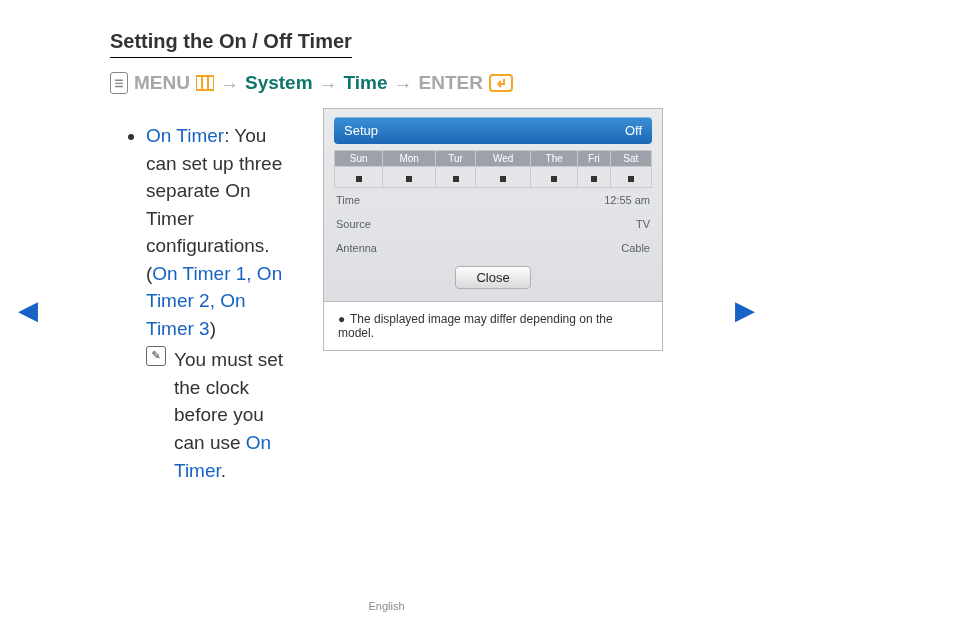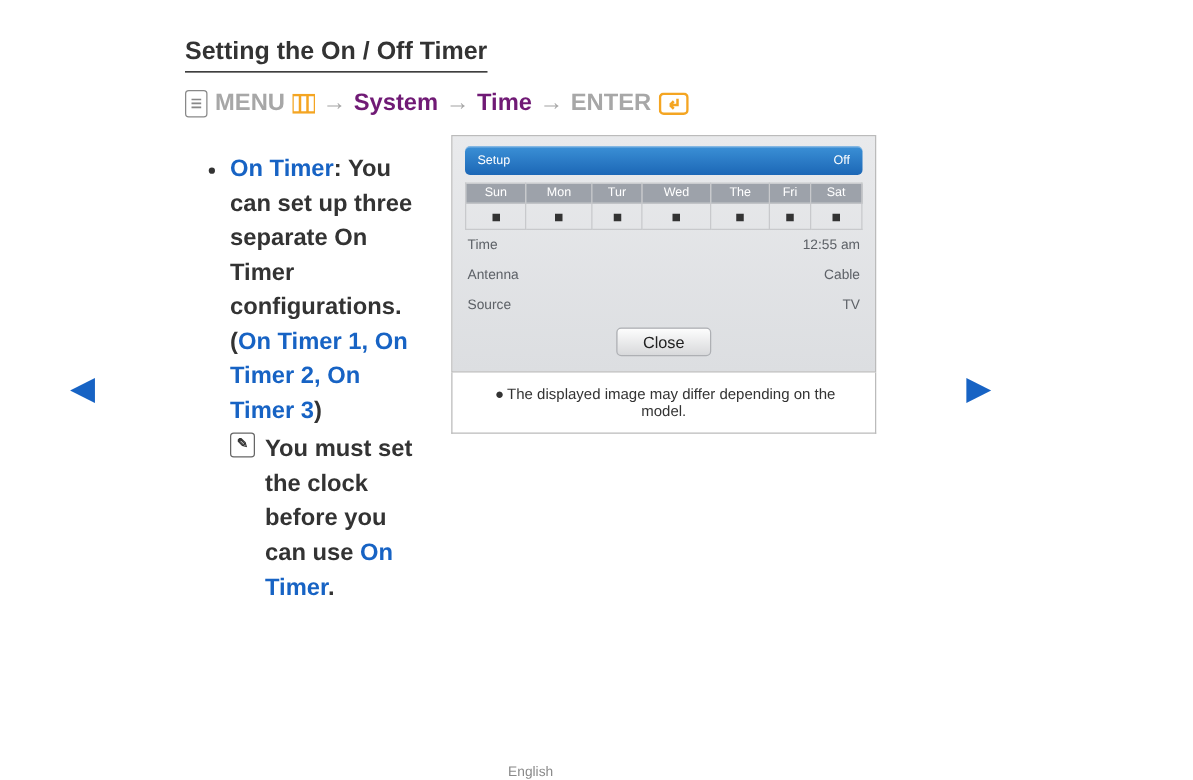--- a/index.html
+++ b/index.html
@@ -1,46 +1,46 @@
 <!DOCTYPE html>
 <html><head>
 <meta charset="utf-8">
 <style>
   html,body{margin:0;padding:0;font-family:"Helvetica Neue",Helvetica,Arial,sans-serif;background:#fff;color:#333;}
-  .page{position:relative;width:773px;height:624px;box-sizing:border-box;padding:30px 110px 0 110px;margin-left:38px;}
+  .page{position:relative;width:773px;height:624px;box-sizing:border-box;padding:30px 110px 0 110px;}
   .title{font-size:20px;font-weight:600;border-bottom:1px solid #000;display:inline-block;padding-bottom:4px;margin-bottom:14px;}
   .path{font-size:19px;font-weight:600;color:#a7a7a7;margin-bottom:14px;display:flex;align-items:center;gap:6px;}
-  .path .link{color:#701a75;}
+  .path .link{color:#0f766e;}
   .arrow{color:#a7a7a7;}
   .menu-icon svg, .enter-icon svg{display:block;}
   .remote-icon{width:16px;height:20px;border:1px solid #888;border-radius:3px;display:inline-flex;align-items:center;justify-content:center;font-size:10px;color:#888;}
   .columns{display:flex;gap:28px;}
   .left{flex:1;font-size:19px;line-height:1.45;color:#333;}
   .left .blue{color:#1763c4;}
-  ul.bul{list-style:disc;padding-left:36px;margin-top:14px;font-weight:bold;}
+  ul.bul{list-style:disc;padding-left:36px;margin-top:14px;}
   ul.bul>li{margin-bottom:8px;}
   .note{display:flex;gap:8px;margin-top:4px;margin-left:0;} 
   .note-icon{width:18px;height:18px;border:1px solid #666;border-radius:3px;font-size:11px;display:flex;align-items:center;justify-content:center;flex:none;}
   .right{width:340px;}
   .screenshot{border:1px solid #bbb;background:linear-gradient(#e9eaec,#dcdee1);padding:0 0 8px 0;}
   .shot-title{font-size:12px;text-align:center;font-weight:600;color:#222;background:linear-gradient(#f1f2f4,#dfe1e4);padding:6px 0;border-bottom:1px solid #c8c9cc;}
   .shot-body{padding:8px 10px 4px 10px;}
-  .setup-row{background:linear-gradient(#3b90d6,#1c67b6);color:#fff;font-size:10px;border-radius:4px;padding:6px 10px;display:flex;justify-content:space-between;box-shadow:inset 0 1px 0 rgba(255,255,255,.35);} 
+  .setup-row{background:linear-gradient(#3b90d6,#1c67b6);color:#fff;font-size:13px;border-radius:4px;padding:6px 10px;display:flex;justify-content:space-between;box-shadow:inset 0 1px 0 rgba(255,255,255,.35);} 
   .days{margin-top:6px;border-collapse:collapse;width:100%;}
   .days th{font-size:10px;font-weight:400;color:#fff;background:#9da2aa;padding:2px 0;border:1px solid #c8c9cc;}
   .days td{height:14px;border:1px solid #c8c9cc;text-align:center;}
   .dot{display:inline-block;width:6px;height:6px;background:#333;}
   .kv{display:flex;justify-content:space-between;font-size:11px;color:#5d6167;padding:6px 2px;}
   .close-btn{display:block;margin:6px auto 0 auto;background:linear-gradient(#fdfdfd,#d8d9db);border:1px solid #aeb0b4;border-radius:4px;font-size:13px;padding:3px 20px;color:#222;}
-  .caption-box{border:1px solid #bbb;border-top:none;padding:10px 14px;font-size:12px;color:#333;text-align:center;}
+  .caption-box{border:1px solid #bbb;border-top:none;padding:10px 14px;font-size:12px;color:#333;}
   .caption-box .bullet{display:inline-block;width:12px;}
   .nav-left,.nav-right{position:absolute;top:295px;font-size:26px;}
   .nav-left{left:18px;color:#1763c4;}
   .nav-right{right:18px;color:#1763c4;}
-  .footer{position:absolute;bottom:0;left:0;width:100%;text-align:center;font-size:11px;color:#8a8a8a;}
+  .footer{position:absolute;bottom:12px;left:0;width:100%;text-align:center;font-size:11px;color:#8a8a8a;}
 </style>
 </head>
 <body>
 
 <div class="page">
 
   <div class="title">Setting the On / Off Timer</div>
 
   <div class="path">
     <span class="remote-icon">☰</span>
@@ -107,26 +107,26 @@
                   <td><span class="dot"></span></td>
                 </tr>
           </tbody>
             </table>
           <div id="kv-rows">
               <div class="kv">
                 <span>Time</span>
                 <span>12:55 am</span>
               </div>
               <div class="kv">
+                <span>Source</span>
+                <span>TV</span>
+              </div>
+              <div class="kv">
                 <span>Antenna</span>
                 <span>Cable</span>
-              </div>
-              <div class="kv">
-                <span>Source</span>
-                <span>TV</span>
               </div>
             </div>
           <button class="close-btn">Close</button>
         </div>
       </div>
       <div class="caption-box">
         <span class="bullet">●</span><span>The displayed image may differ depending on the model.</span>
       </div>
     </div>
   </div>

